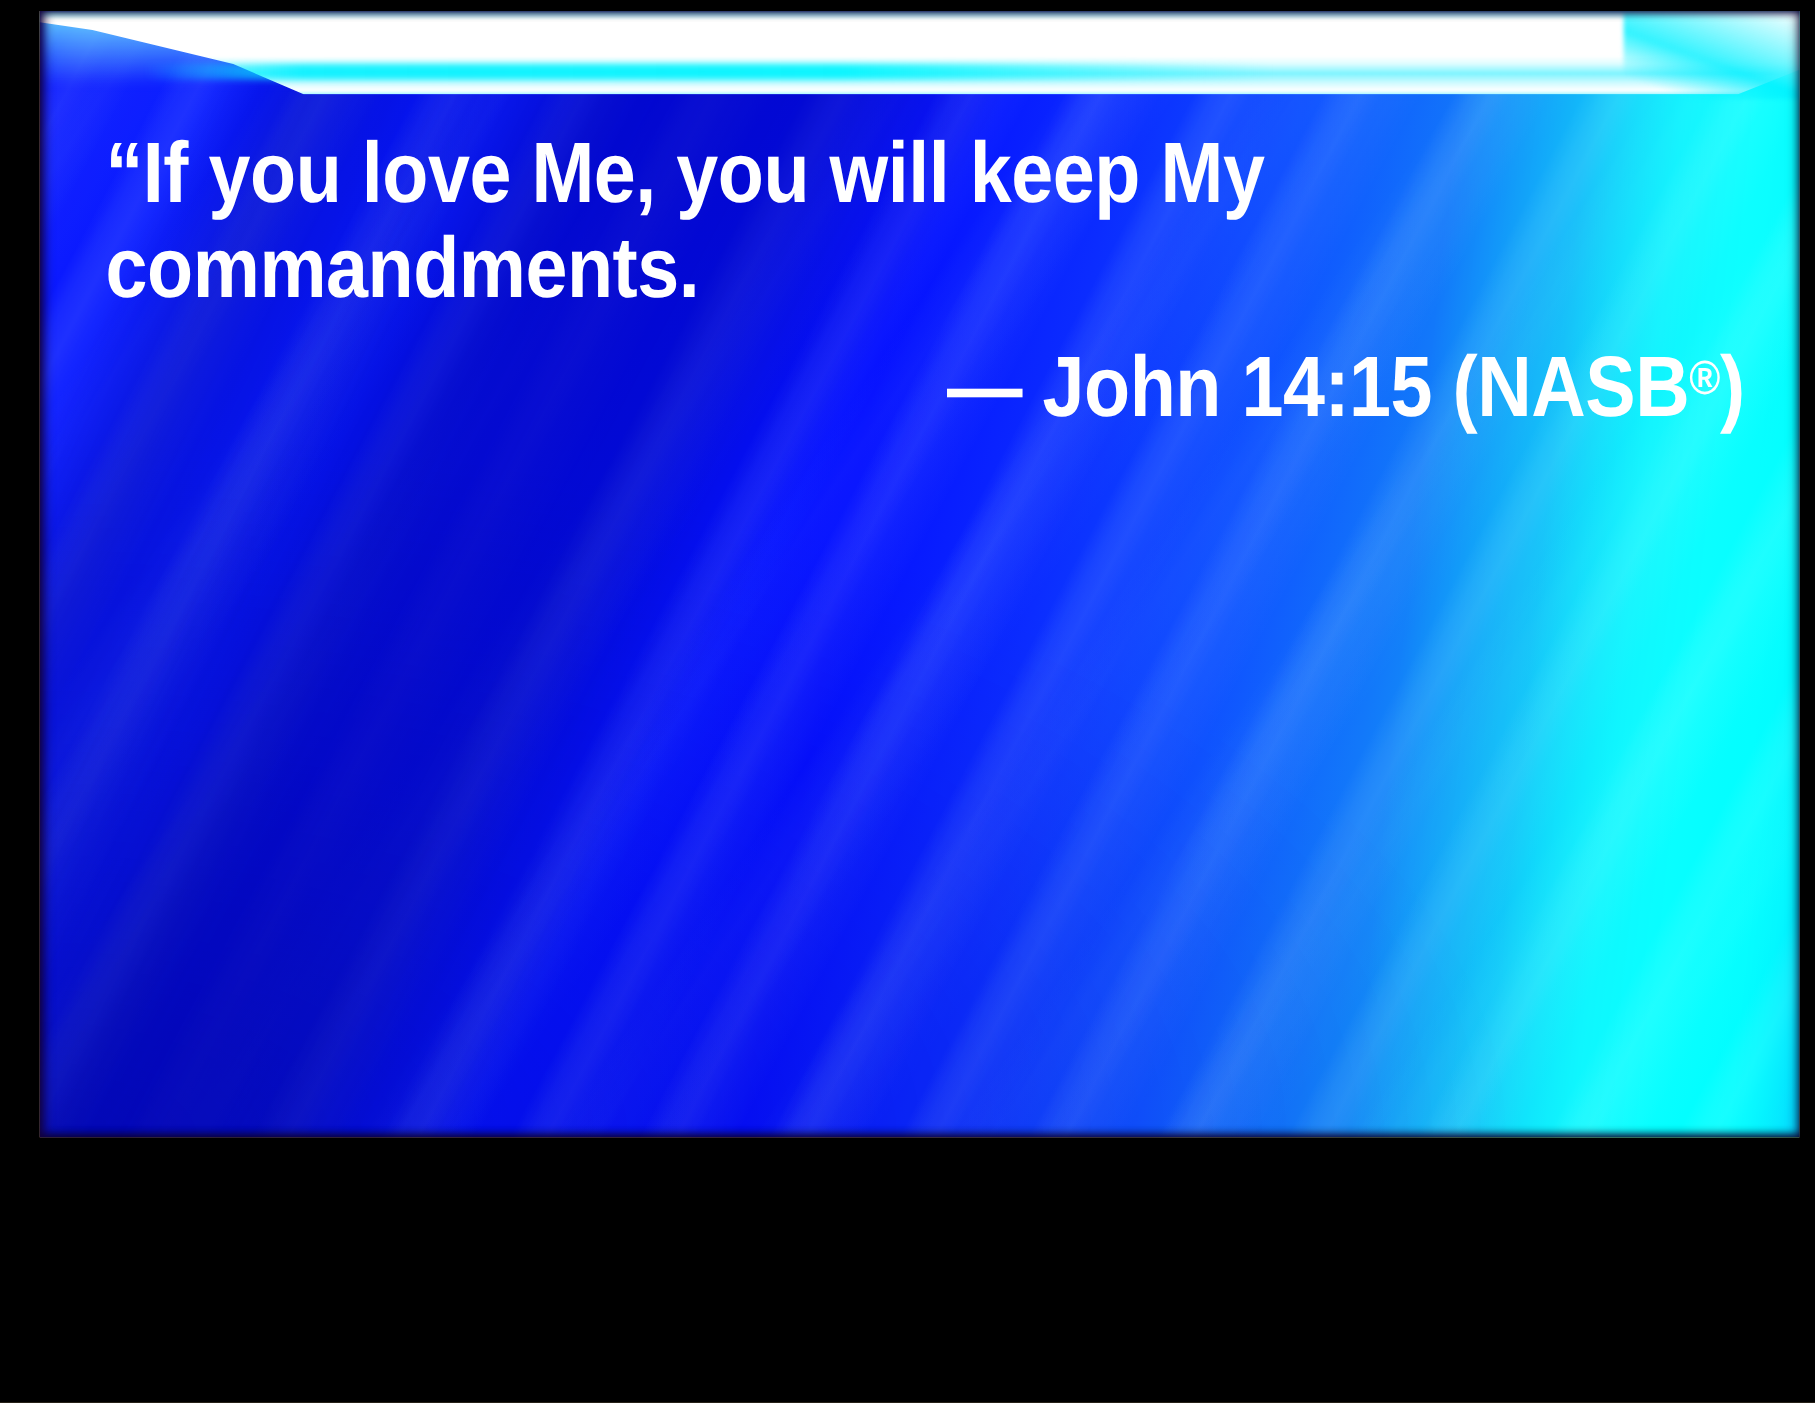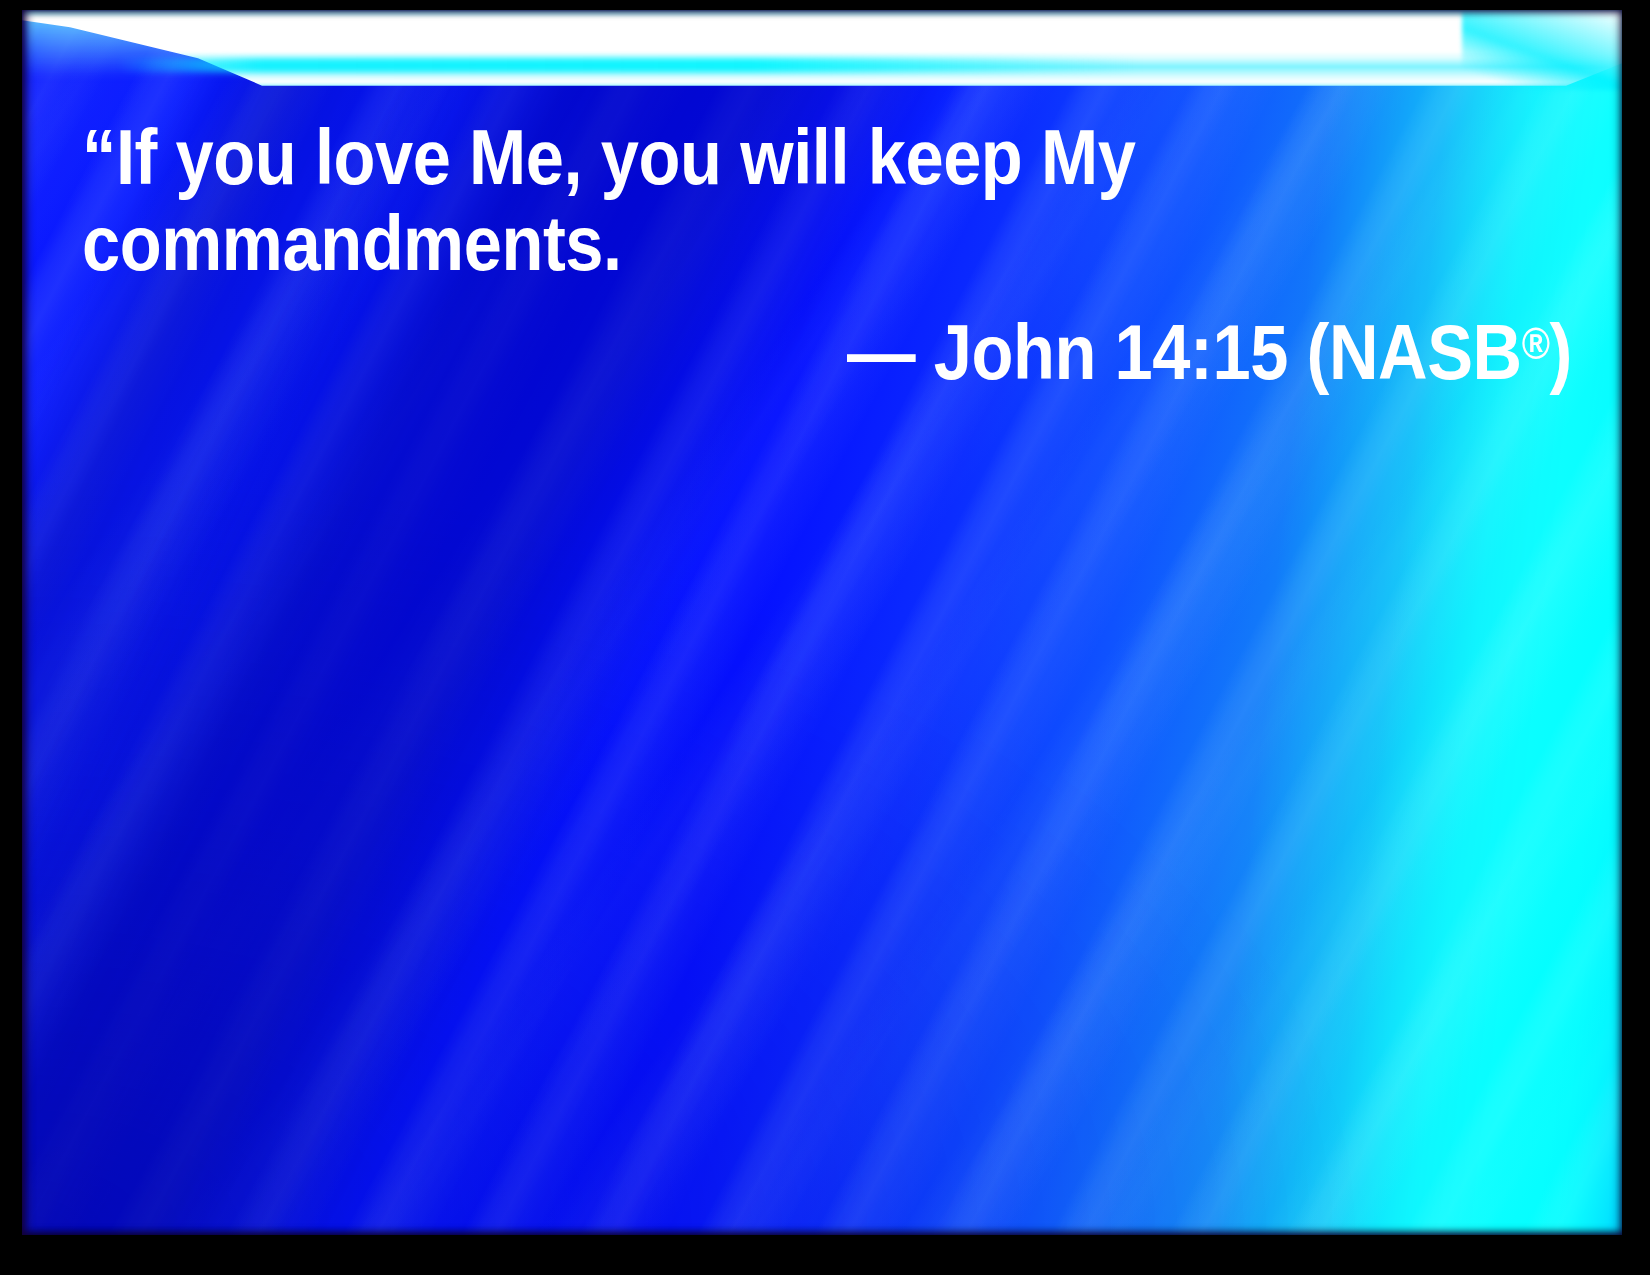--- a/index.html
+++ b/index.html
@@ -20,24 +20,24 @@
     position: relative;
     width: 1650px;
     height: 1275px;
     background: #000000;
     overflow: hidden;
   }
 
   
   #canvas {
     position: absolute;
-    left: 22px;
+    left: 36px;
     top: 10px;
     width: 1600px;
-    height: 1225px;
+    height: 1024px;
     overflow: hidden;
     background: #a16207;
   }
 
   
   #edge-bleed {
     position: absolute;
     inset: 0;
     pointer-events: none;
     box-shadow:

